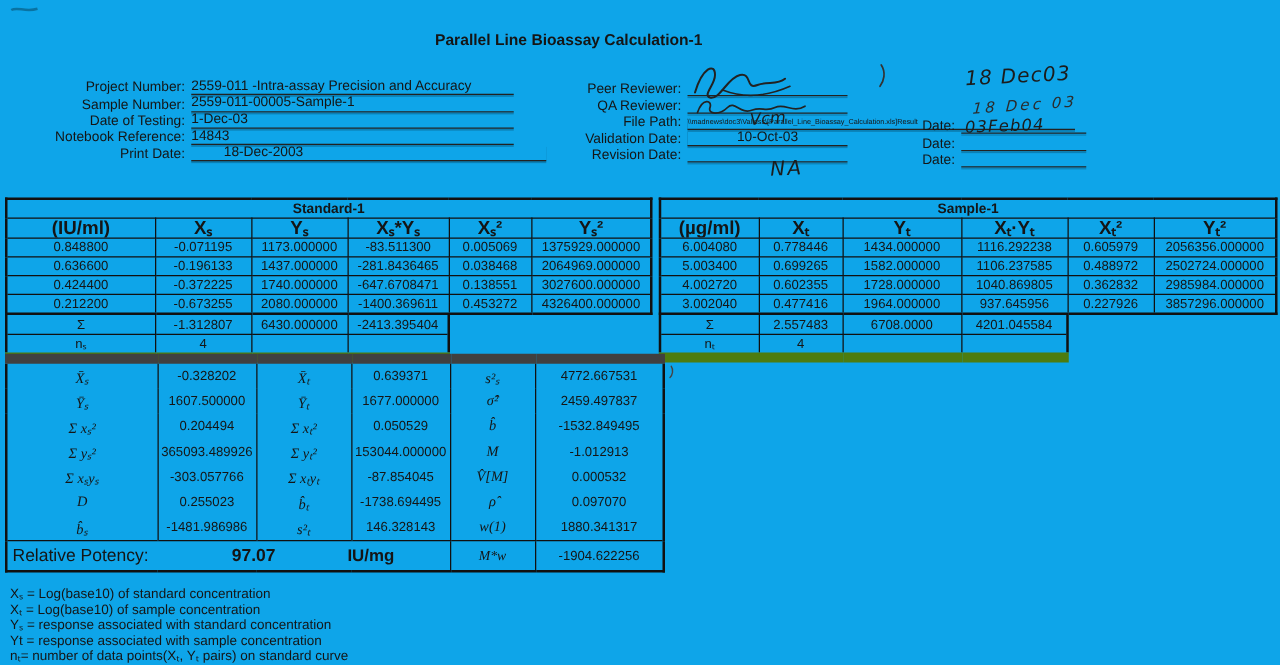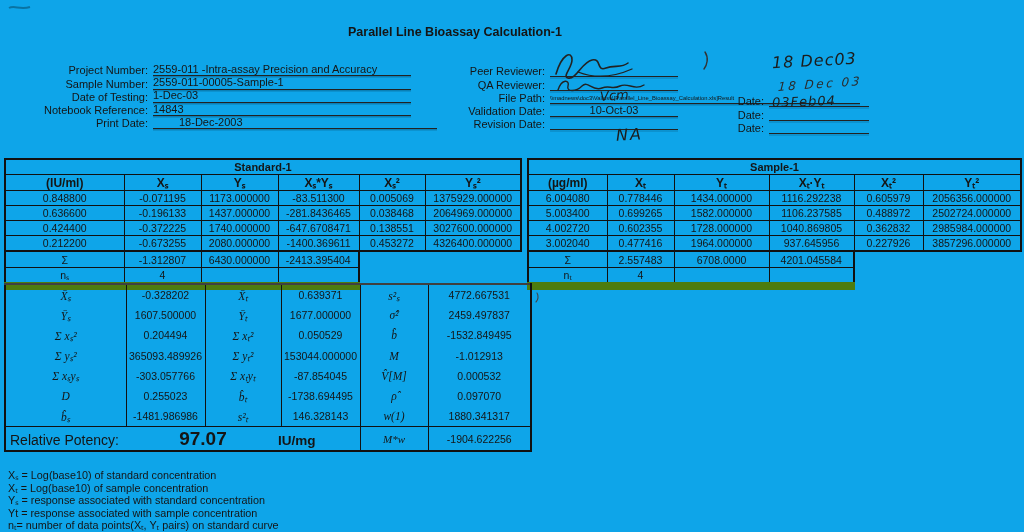--- a/index.html
+++ b/index.html
@@ -31,42 +31,42 @@
   .na{left:616px;top:125px;font-size:16px;transform:rotate(-3deg);letter-spacing:2px;}
   .d1{left:772px;top:51px;font-size:16px;transform:rotate(-3deg);letter-spacing:1px;}
   .d2{left:778px;top:77px;font-size:12px;transform:rotate(-4deg) skewX(-8deg);letter-spacing:2.5px;color:#2b2b2b;}
   .d3{left:772px;top:94px;font-size:13px;transform:rotate(-2deg);letter-spacing:1px;}
   .sig{position:absolute;}
   
   .dtable{position:absolute;border-collapse:collapse;table-layout:fixed;font-size:10.5px;}
   .dtable td{border:1px solid #111;text-align:center;padding:0;line-height:12px;
              overflow:hidden;white-space:nowrap;}
   .dtable tr.gh td{font-weight:bold;font-size:11px;height:14px;border-top:2px solid #111;}
-  .dtable tr.ch td{font-weight:bold;font-size:12px;height:15px;margin-top:31px;}
+  .dtable tr.ch td{font-weight:bold;font-size:15px;height:15px;margin-top:31px;}
   .dtable tr.dr td{height:14px;}
   .dtable td:first-child{border-left:2px solid #111;}
   .dtable td:last-child{border-right:2px solid #111;}
   .dtable tr.r4 td{border-bottom:2px solid #111;}
   .dtable tr.sumr td{height:15px;border-top:2px solid #111;}
   .dtable tr.nr td{height:14px;border-bottom:8px solid #4d7c0f;}
   #std{left:4px;top:158px;width:516px;}
   #smp{left:527px;top:158px;width:493px;}
   
   .stable{position:absolute;left:4px;top:283px;width:526px;border-collapse:collapse;table-layout:fixed;}
   .stable td{border-left:1px solid #111;border-right:1px solid #111;border-top:0;border-bottom:0;
              text-align:center;height:20.2px;padding:0;white-space:nowrap;}
-  .stable tr:first-child td{border-top:2px solid #404040;}
+  .stable tr:first-child td{border-top:8px solid #404040;}
   .stable td:first-child{border-left:2px solid #111;}
   .stable td:last-child{border-right:2px solid #111;}
   .stable tr:not(.rp) td:nth-child(odd){font-family:"Liberation Serif",serif;font-style:italic;font-size:11.5px;}
   .stable tr:not(.rp) td:nth-child(even){font-size:10.5px;}
   .stable tr.rp td{border-top:1.5px solid #111;border-bottom:2px solid #111;height:23px;}
   .rpcell{text-align:left !important;}
   .rplabel{font-size:14px;padding-left:4px;display:inline-block;width:146px;}
-  .rpval{font-weight:bold;font-size:19px;display:inline-block;width:85px;text-align:center;}
+  .rpval{font-weight:bold;font-size:14px;display:inline-block;width:85px;text-align:center;}
   .rpunit{font-weight:bold;font-size:13.5px;display:inline-block;padding-left:28px;}
   .mwl{font-family:"Liberation Serif",serif;font-style:italic;font-size:11px;}
   .mwv{font-size:10.5px;}
   
   .fnotes{position:absolute;left:8px;top:452px;font-size:10.8px;line-height:12.6px;margin-top:17px;}
   .artifact{position:absolute;}
 </style>
 </head>
 <body>
 

